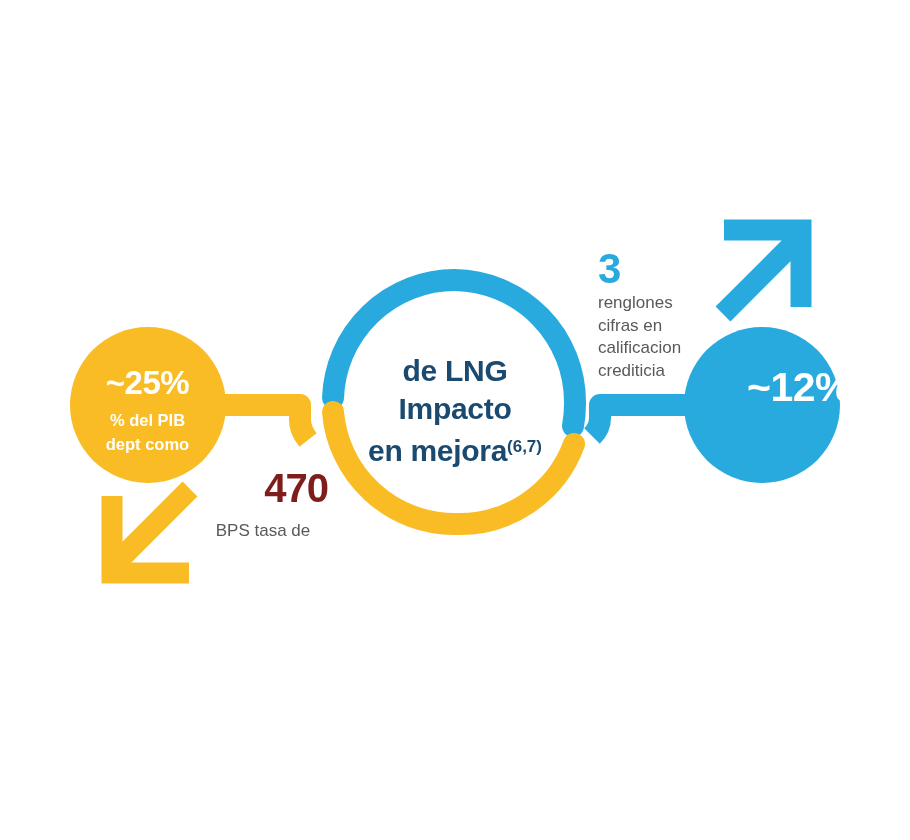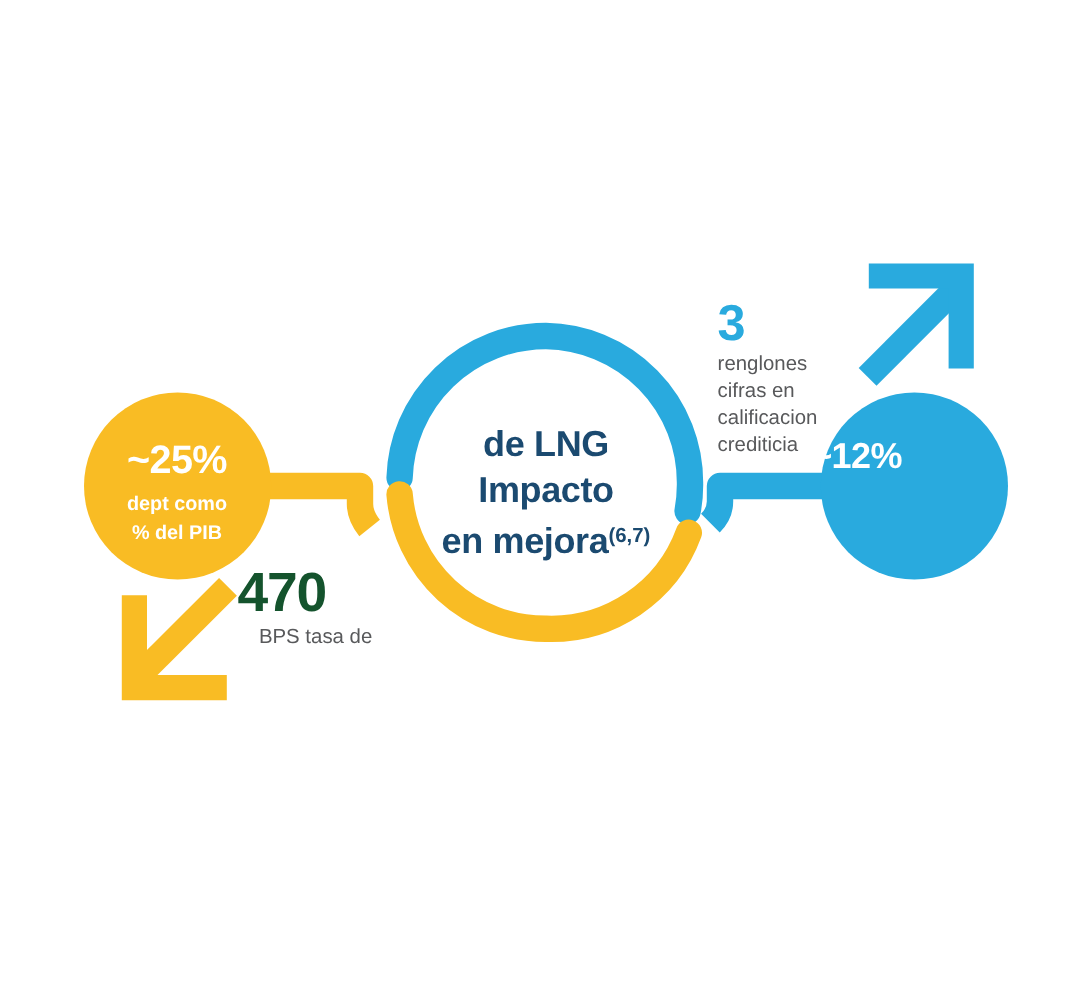--- a/index.html
+++ b/index.html
@@ -58,43 +58,43 @@
     color: #ffffff;
     font-weight: bold;
     font-size: 16.5px;
     line-height: 24px;
   }
 
   
   #blue-stat {
     left: 676px; top: 364px;
     width: 175px;
-    text-align: left;
+    text-align: right;
     color: #ffffff;
     font-weight: bold;
-    font-size: 30px;
+    font-size: 41px;
     letter-spacing: -0.5px;
   }
   #blue-sub {
     left: 676px; top: 410px;
     width: 175px;
     text-align: center;
     color: #ffffff;
     font-weight: bold;
     font-size: 16.5px;
   }
 
   
   #num-470 {
     left: 198px; top: 466px;
     width: 130px;
-    text-align: left;
-    color: #14532d;
+    text-align: right;
+    color: #7f1d1d;
     font-weight: bold;
-    font-size: 46px;
+    font-size: 40px;
     letter-spacing: -1px;
   }
   #sub-470 {
     left: 188px; top: 519px;
     width: 150px;
     text-align: center;
     color: #58595b;
     font-size: 17px;
     line-height: 23px;
   }
@@ -156,22 +156,22 @@
   </svg>
 
   <div class="txt" id="center-title">
     <div>de LNG</div>
     <div>Impacto</div>
     <div><span>en mejora</span><sup>(6,7)</sup></div>
   </div>
 
   <div class="txt" id="yellow-stat">~25%</div>
   <div class="txt" id="yellow-sub">
+    <div>% del PIB</div>
     <div>dept como</div>
-    <div>% del PIB</div>
   </div>
 
   <div class="txt" id="blue-stat">~12%</div>
 
   <div class="txt" id="num-470">470</div>
   <div class="txt" id="sub-470">
     <div>BPS tasa de</div>
   </div>
 
   <div class="txt" id="num-3">3</div>

